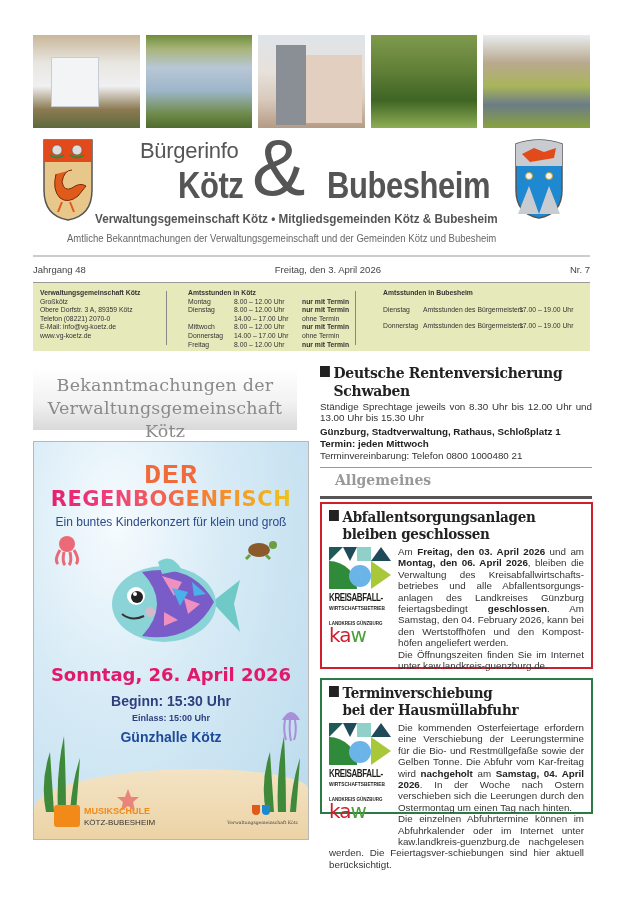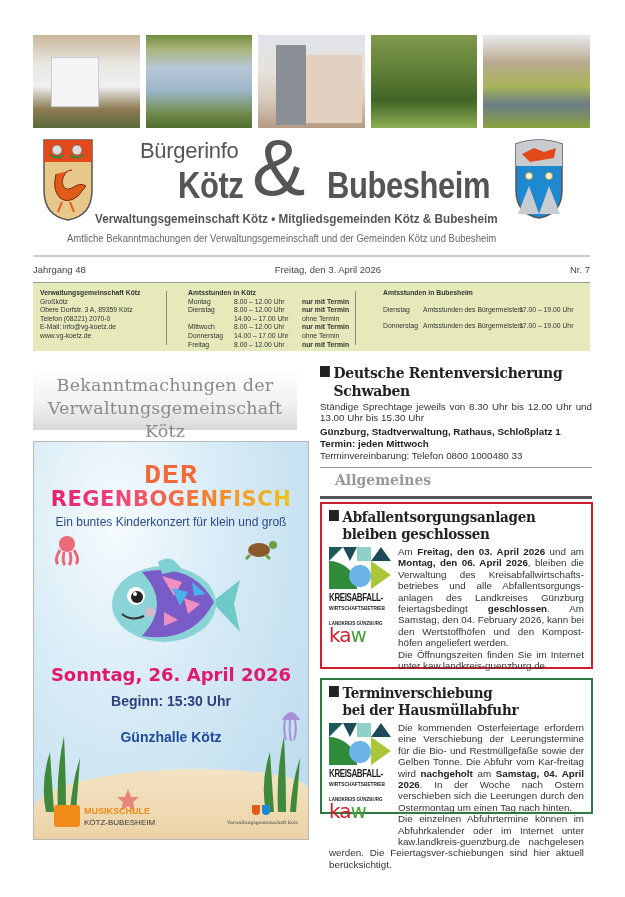--- a/index.html
+++ b/index.html
@@ -228,20 +228,21 @@
     <path d="M20 62 Q30 70 42 64" stroke="#333" stroke-width="2" fill="none"></path>
     <circle cx="48" cy="60" r="5" fill="#f3b0c8" opacity="0.7"></circle>
   </svg>
   <svg style="position:absolute;left:246px;top:266px;" width="22" height="34" viewBox="0 0 22 34">
     <path d="M2 12 Q11 -4 20 12 Z" fill="#a890d8"></path>
     <path d="M5 12 Q3 22 6 32 M10 12 Q9 24 11 33 M15 12 Q17 24 14 32" stroke="#a890d8" stroke-width="2" fill="none"></path>
   </svg>
 
   <div class="p-date">Sonntag, 26. April 2026</div>
   <div class="p-begin">Beginn: 15:30 Uhr</div>
+  <div class="p-einlass">Einlass: 15:00 Uhr</div>
   <div class="p-venue">Günzhalle Kötz</div>
   <div class="p-entry">Eintritt frei</div>
 
   <div class="sand"></div>
   <svg style="position:absolute;left:6px;top:290px;" width="44" height="80" viewBox="0 0 44 80">
     <path d="M6 80 Q0 50 10 20 Q12 50 14 80 M18 80 Q16 40 24 4 Q26 44 26 80 M30 80 Q32 50 40 26 Q38 56 36 80" fill="#3f8a3a"></path>
   </svg>
   <svg style="position:absolute;left:226px;top:290px;" width="44" height="80" viewBox="0 0 44 80">
     <path d="M6 80 Q0 50 10 20 Q12 50 14 80 M18 80 Q16 40 24 4 Q26 44 26 80 M30 80 Q32 50 40 26 Q38 56 36 80" fill="#3f8a3a"></path>
   </svg>
@@ -260,21 +261,21 @@
 </div>
 
 <div class="drv-head">
   <div><span class="sq"></span><span>Deutsche Rentenversicherung</span></div>
   <div class="indent">Schwaben</div>
 </div>
 <div class="drv-body">
   <div>Ständige Sprechtage jeweils von 8.30 Uhr bis 12.00 Uhr und 13.00 Uhr bis 15.30 Uhr</div>
   <div style="margin-top:2px;"><b>Günzburg, Stadtverwaltung, Rathaus, Schloßplatz 1</b></div>
   <div style="margin-top:1px;"><b>Termin: jeden Mittwoch</b></div>
-  <div style="margin-top:1px;">Terminvereinbarung: Telefon 0800 1000480 33</div>
+  <div style="margin-top:1px;">Terminvereinbarung: Telefon 0800 1000480 21</div>
 </div>
 <div class="rule1"></div>
 <div class="allg">Allgemeines</div>
 <div class="rule2"></div>
 
 <div class="box box-red">
   <h2>
     <div><span class="sq"></span><span>Abfallentsorgungsanlagen</span></div>
     <div class="indent">bleiben geschlossen</div>
   </h2>

